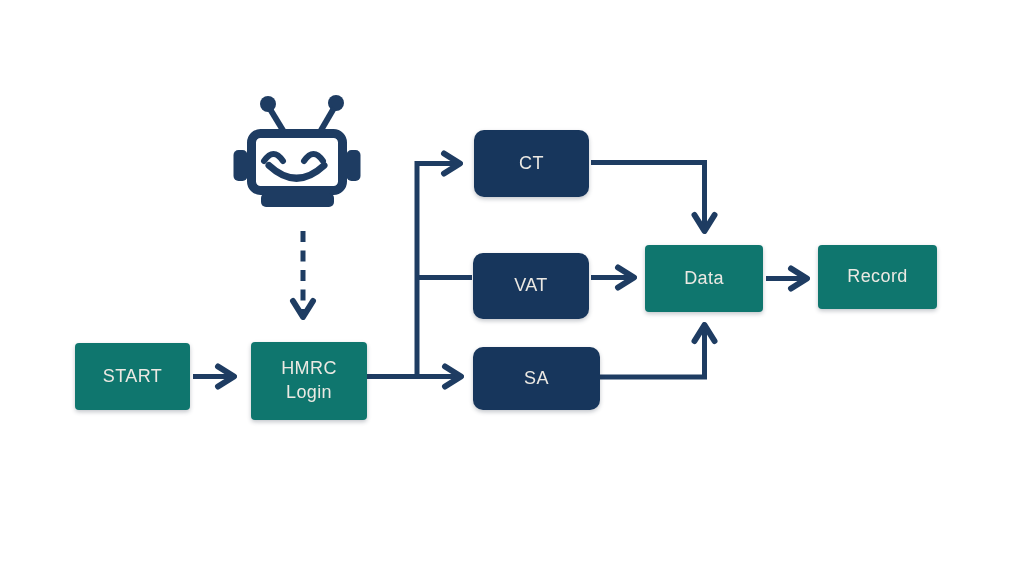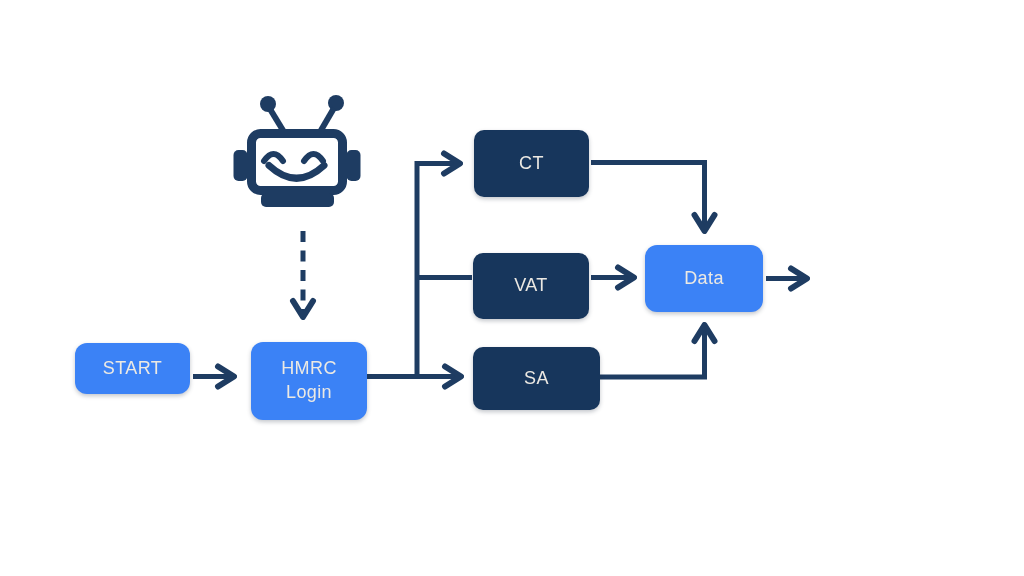--- a/index.html
+++ b/index.html
@@ -27,22 +27,22 @@
     text-align: center;
     color: #ECE9E3;
     font-size: 18px;
     letter-spacing: 0.4px;
     line-height: 1.32;
     white-space: pre-line;
     box-shadow: 0 2px 4px rgba(40,50,70,0.28);
     box-sizing: border-box;
   }
   .node.orange {
-    background: #3b82f6;
-    border-radius: 12px;
+    background: #0f766e;
+    border-radius: 4px;
   }
   .node.navy {
     background: #17365C;
     border-radius: 10px;
   }
 </style>
 </head>
 <body>
 
 <div class="stage">
@@ -74,21 +74,21 @@
       <rect x="233.5" y="150" width="14" height="31" rx="5" fill="#1E3C62"></rect>
       <rect x="346.5" y="150" width="14" height="31" rx="5" fill="#1E3C62"></rect>
       <rect x="251.5" y="133.5" width="91" height="57" rx="9" fill="#ffffff" stroke="#1E3C62" stroke-width="9"></rect>
       <path d="M264,161 Q273.5,147 283,161" fill="none" stroke="#1E3C62" stroke-width="6" stroke-linecap="round"></path>
       <path d="M304,161 Q313.5,147 323,161" fill="none" stroke="#1E3C62" stroke-width="6" stroke-linecap="round"></path>
       <path d="M269,165.5 Q296.5,191 324,165.5" fill="none" stroke="#1E3C62" stroke-width="7" stroke-linecap="round"></path>
       <rect x="261" y="193" width="73" height="14" rx="5" fill="#1E3C62"></rect>
     </g>
   </svg>
 
-  <div class="node orange" style="left:75px;  top:343px; width:115px; height:51px;">
+  <div class="node orange" style="left:75px;  top:343px; width:115px; height:67px;">
     <span>START</span>
   </div>
 
   <div class="node orange" style="left:251px; top:342px; width:116px; height:78px;">
     <span>HMRC
 Login</span>
   </div>
 
   <div class="node navy" style="left:474px; top:130px; width:115px; height:67px;">
     <span>CT</span>
@@ -99,14 +99,17 @@
   </div>
 
   <div class="node navy" style="left:473px; top:347px; width:127px; height:63px;">
     <span>SA</span>
   </div>
 
   <div class="node orange" style="left:645px; top:245px; width:118px; height:67px;">
     <span>Data</span>
   </div>
 
+  <div class="node orange" style="left:818px; top:245px; width:119px; height:64px;">
+    <span>Record</span>
+  </div>
 
 </div>
 
 </body></html>

